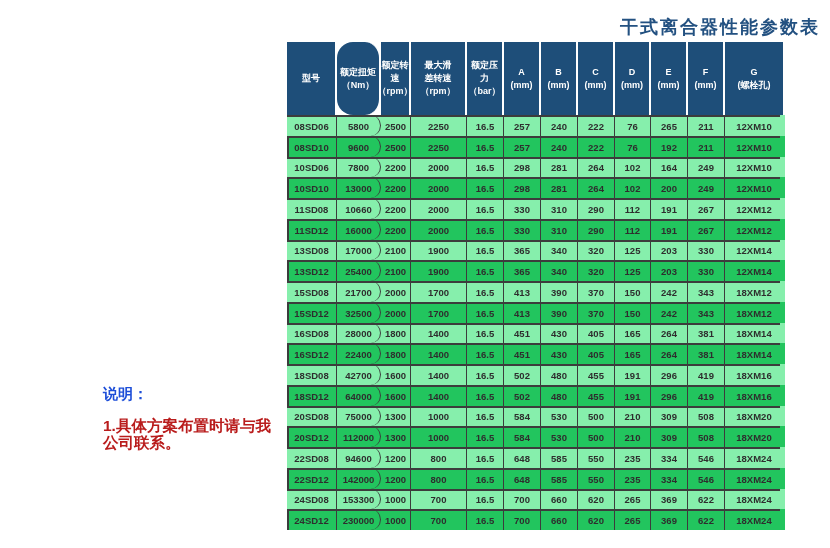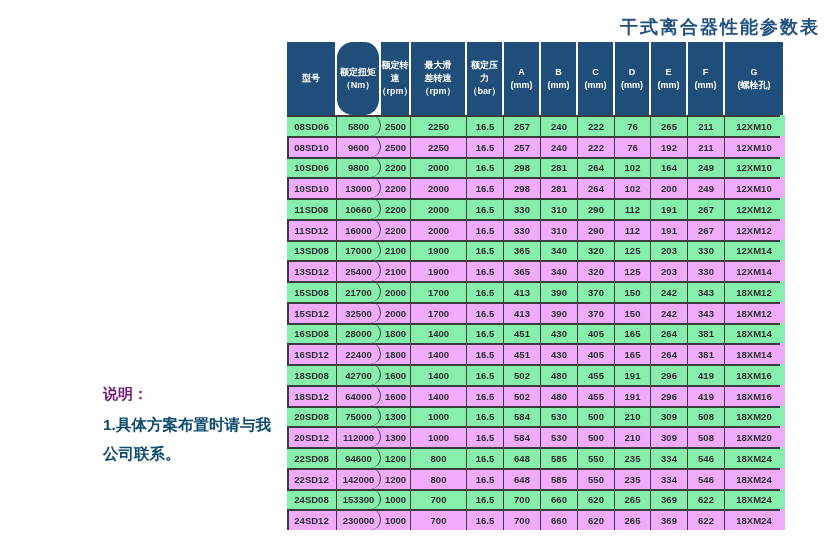--- a/index.html
+++ b/index.html
@@ -56,21 +56,21 @@
     position: relative;
     background: #86efac;
   }
   .tr::before {            
     content: "";
     position: absolute;
     top: 0; left: 0; right: 5px;
     height: 2px;
     background: #3c3c3c;
   }
-  .tr.alt { background: #f0abfc; }
+  .tr.alt { background: #22c55e; }
   .tr.alt::after {         
     content: "";
     position: absolute;
     left: 0; top: 0; bottom: 0;
     width: 2px;
     background: #3c3c3c;
   }
   .td {
     display: flex;
     align-items: center;
@@ -92,28 +92,28 @@
   
   .notes {
     position: absolute;
     left: 103px;
     top: 385px;
     width: 200px;
   }
   .notes-heading {
     font-size: 15px;
     font-weight: bold;
-    color: #701a75;
-    margin-bottom: 6px;
+    color: #1d4ed8;
+    margin-bottom: 13px;
   }
   .note-item {
     font-size: 15.5px;
     font-weight: 600;
-    color: #0c4a6e;
-    line-height: 29px;
+    color: #b91c1c;
+    line-height: 17px;
     margin-bottom: 3px;
     white-space: pre-line;
   }
 </style>
 </head>
 <body>
 
 <div class="page">
 
   <div class="page-title">干式离合器性能参数表</div>
@@ -169,21 +169,21 @@
           <div class="td c5">257</div>
           <div class="td c6">240</div>
           <div class="td c7">222</div>
           <div class="td c8">76</div>
           <div class="td c9">192</div>
           <div class="td c10">211</div>
           <div class="td c11">12XM10</div>
         </div>
         <div class="tr">
           <div class="td c0">10SD06</div>
-          <div class="td c1">9800</div>
+          <div class="td c1">7800</div>
           <div class="td c2">2200</div>
           <div class="td c3">2000</div>
           <div class="td c4">16.5</div>
           <div class="td c5">298</div>
           <div class="td c6">281</div>
           <div class="td c7">264</div>
           <div class="td c8">102</div>
           <div class="td c9">164</div>
           <div class="td c10">249</div>
           <div class="td c11">12XM10</div>

